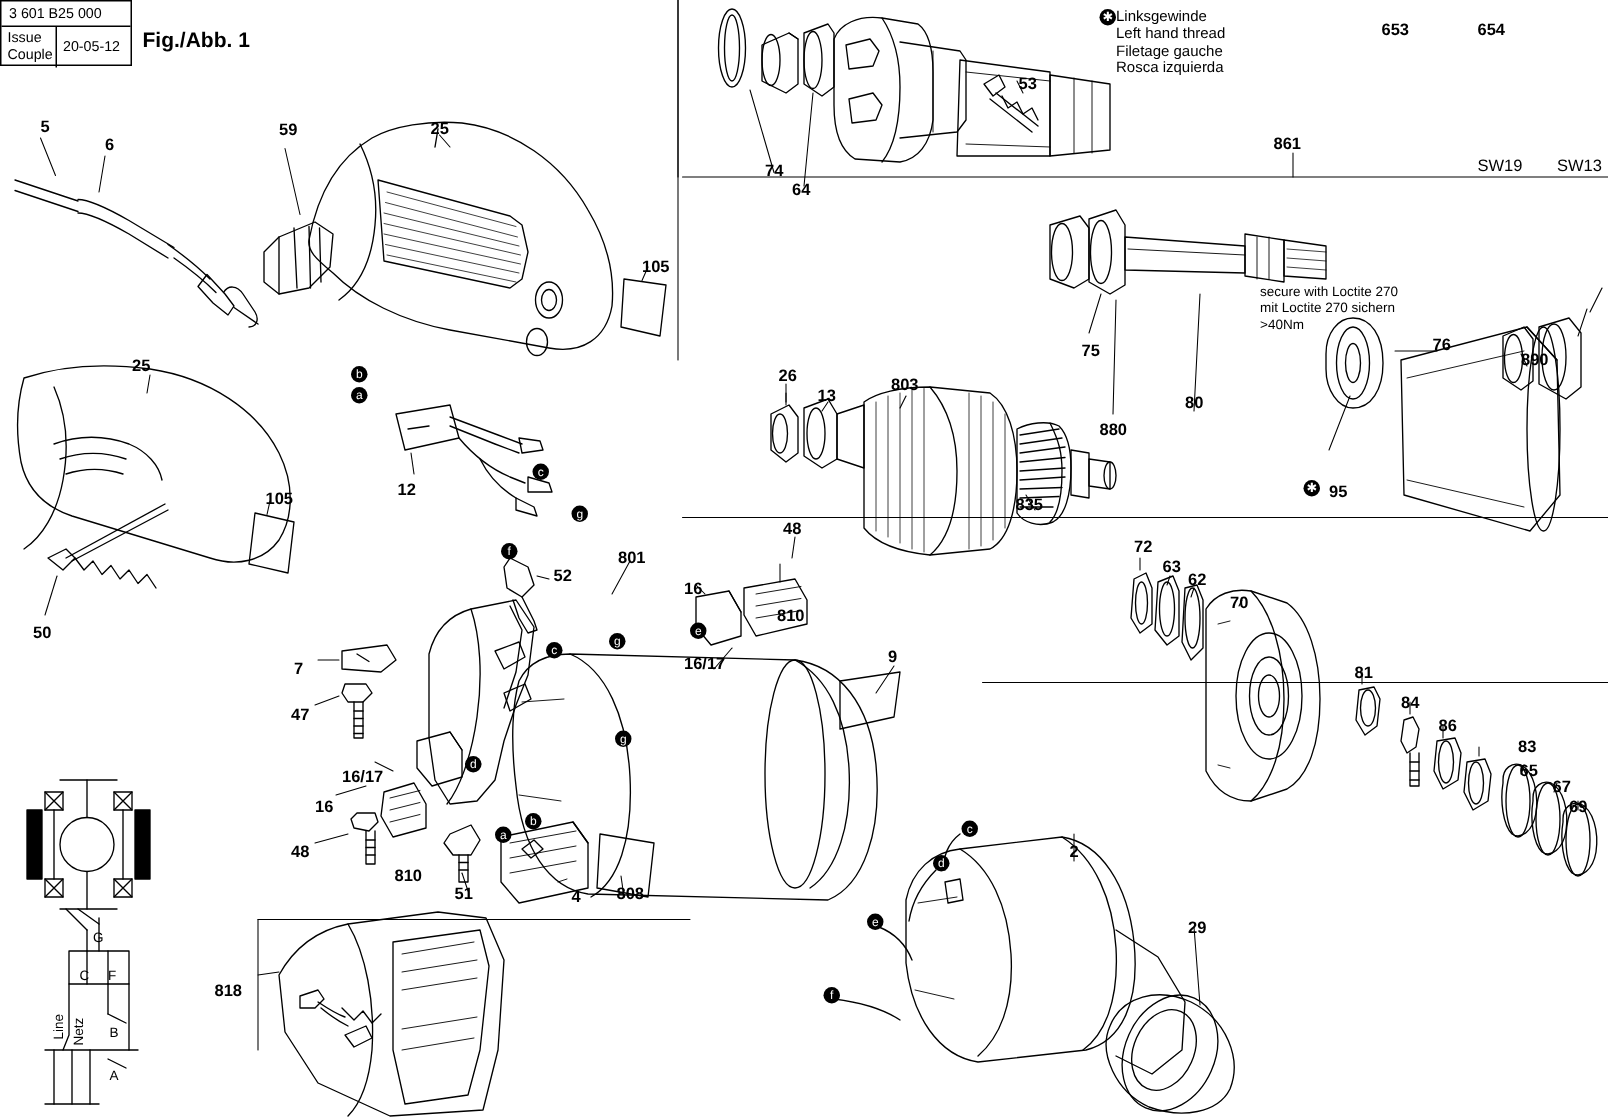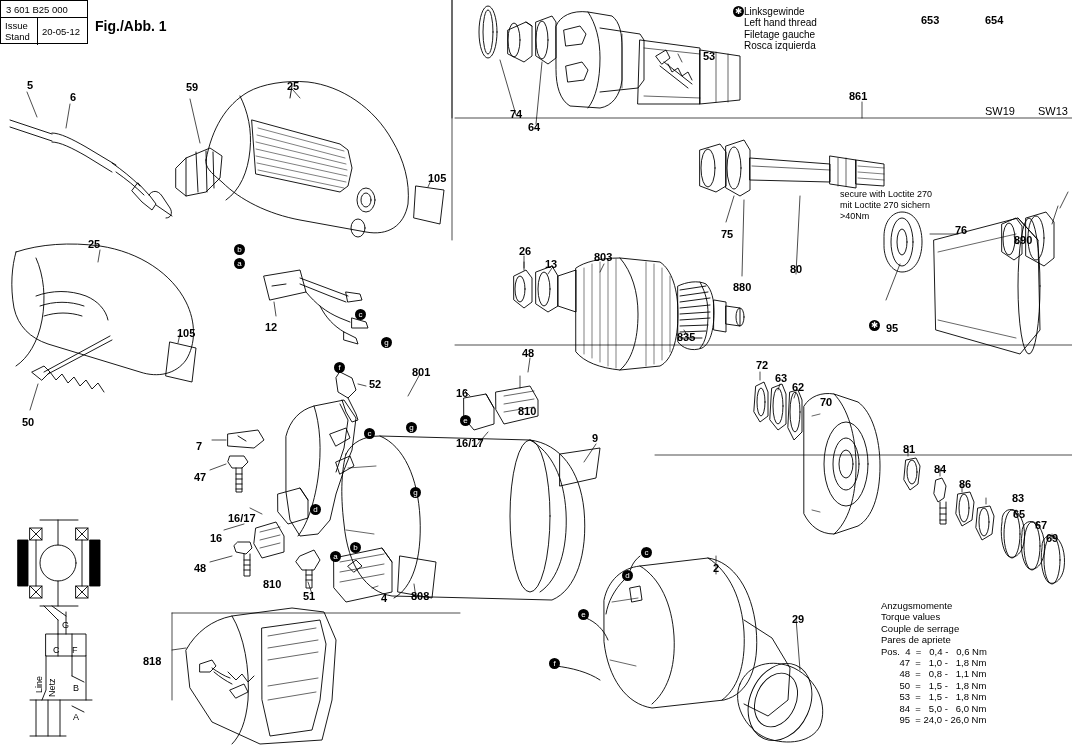--- a/index.html
+++ b/index.html
@@ -103,43 +103,32 @@
 </head>
 <body>
 
 <div id="page">
 
   <div class="titleblock">
     <div class="row1"></div>
     <div class="vline"></div>
     <div class="tb-txt" style="left:5px; top:3px; font-weight:normal;">3 601 B25 000</div>
     <div class="tb-txt" style="left:4px; top:19px;">Issue</div>
-    <div class="tb-txt" style="left:4px; top:30px;">Stand</div>
+    <div class="tb-txt" style="left:4px; top:30px;">Couple</div>
     <div class="tb-txt" style="left:41px; top:25px;">20-05-12</div>
   </div>
   <div class="figlabel">Fig./Abb. 1</div>
 
   <div class="lhnote">Linksgewinde
 Left hand thread
 Filetage gauche
 Rosca izquierda</div>
   <div class="loctite">secure with Loctite 270
 mit Loctite 270 sichern
 &gt;40Nm</div>
-  <div class="torque">Anzugsmomente
-Torque values
-Couple de serrage
-Pares de apriete
-Pos.  4  =   0,4 -   0,6 Nm
-       47  =   1,0 -   1,8 Nm
-       48  =   0,8 -   1,1 Nm
-       50  =   1,5 -   1,8 Nm
-       53  =   1,5 -   1,8 Nm
-       84  =   5,0 -   6,0 Nm
-       95  = 24,0 - 26,0 Nm</div>
 
   <div class="lbl b" style="left:905px; top:14px;margin-left:16px;">653</div>
   <div class="lbl b" style="left:985px; top:14px;">654</div>
   <div class="lbl" style="left:985px; top:105px;">SW19</div>
   <div class="lbl" style="left:1038px; top:105px;">SW13</div>
 
   <div class="wiretxt" style="left:62px; top:620px; font-size:9px;">G</div>
   <div class="wiretxt" style="left:53px; top:645px; font-size:9px;">C</div>
   <div class="wiretxt" style="left:72px; top:645px; font-size:9px;">F</div>
   <div class="wiretxt" style="left:73px; top:683px; font-size:9px;">B</div>
@@ -563,21 +552,21 @@
       <div class="lbl b" style="left: 210px; top: 532px;">16</div>
       <div class="lbl b" style="left: 194px; top: 562px;">48</div>
       <div class="lbl b" style="left: 263px; top: 578px;">810</div>
       <div class="lbl b" style="left: 303px; top: 590px;">51</div>
       <div class="lbl b" style="left: 381px; top: 592px;">4</div>
       <div class="lbl b" style="left: 411px; top: 590px;">808</div>
       <div class="lbl b" style="left: 143px; top: 655px;">818</div>
       <div class="lbl b" style="left: 592px; top: 432px;">9</div>
       <div class="lbl b" style="left: 713px; top: 562px;">2</div>
       <div class="lbl b" style="left: 792px; top: 613px;">29</div>
-      <div class="lbl b" style="left: 679px; top: 50px; margin-left: 24px;">53</div>
+      <div class="lbl b" style="left: 679px; top: 50px;">53</div>
       <div class="lbl b" style="left: 510px; top: 108px;">74</div>
       <div class="lbl b" style="left: 528px; top: 121px;">64</div>
       <div class="lbl b" style="left: 849px; top: 90px;">861</div>
       <div class="lbl b" style="left: 721px; top: 228px;">75</div>
       <div class="lbl b" style="left: 955px; top: 224px;">76</div>
       <div class="lbl b" style="left: 790px; top: 263px;">80</div>
       <div class="lbl b" style="left: 733px; top: 281px;">880</div>
       <div class="lbl b" style="left: 1061px; top: 180px; padding-left: 12px;">90</div>
       <div class="lbl b" style="left: 1014px; top: 234px;">890</div>
       <div class="lbl b" style="left: 886px; top: 322px;">95</div>

